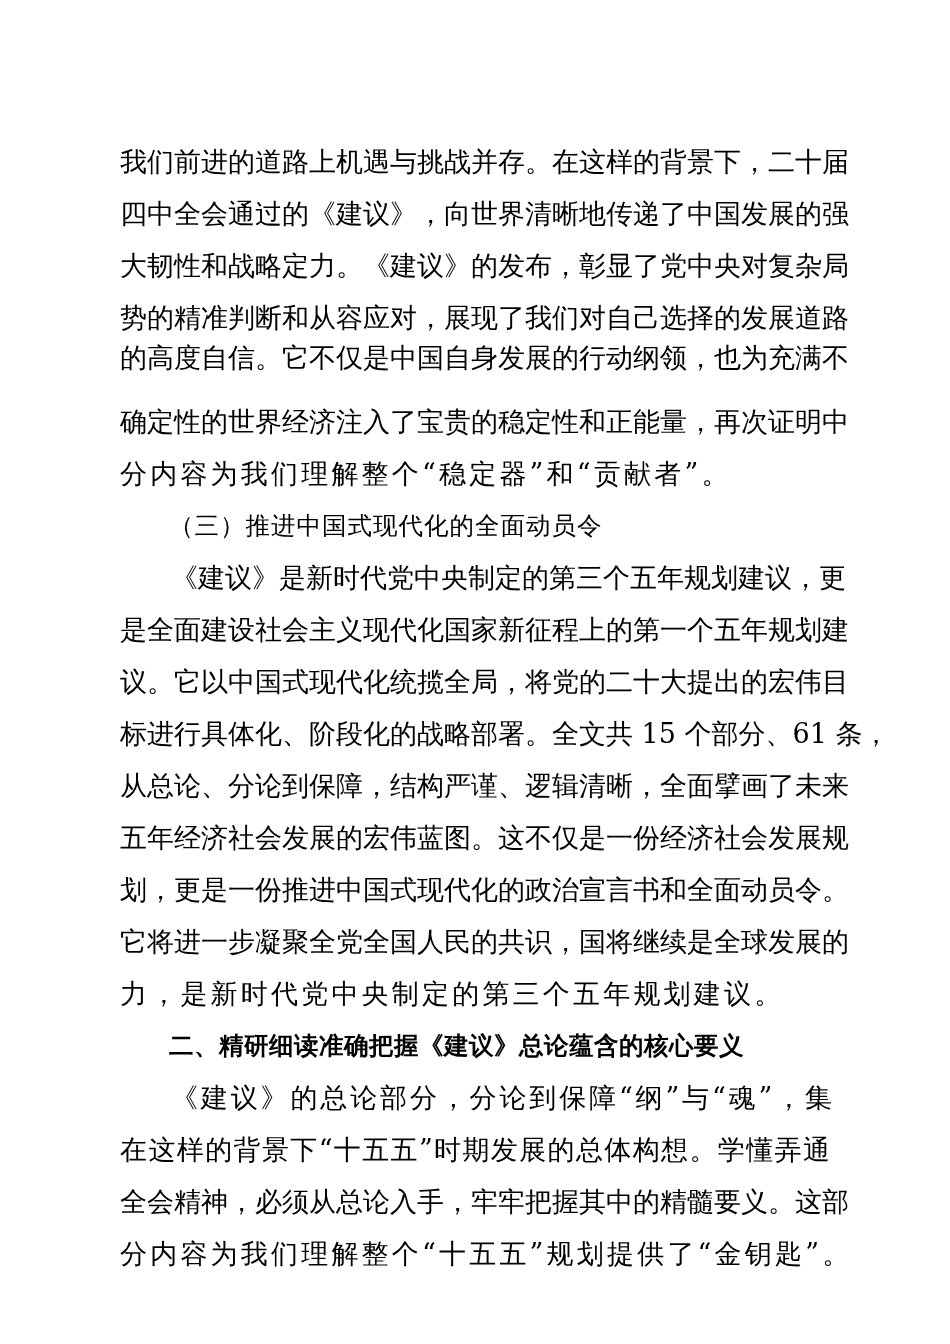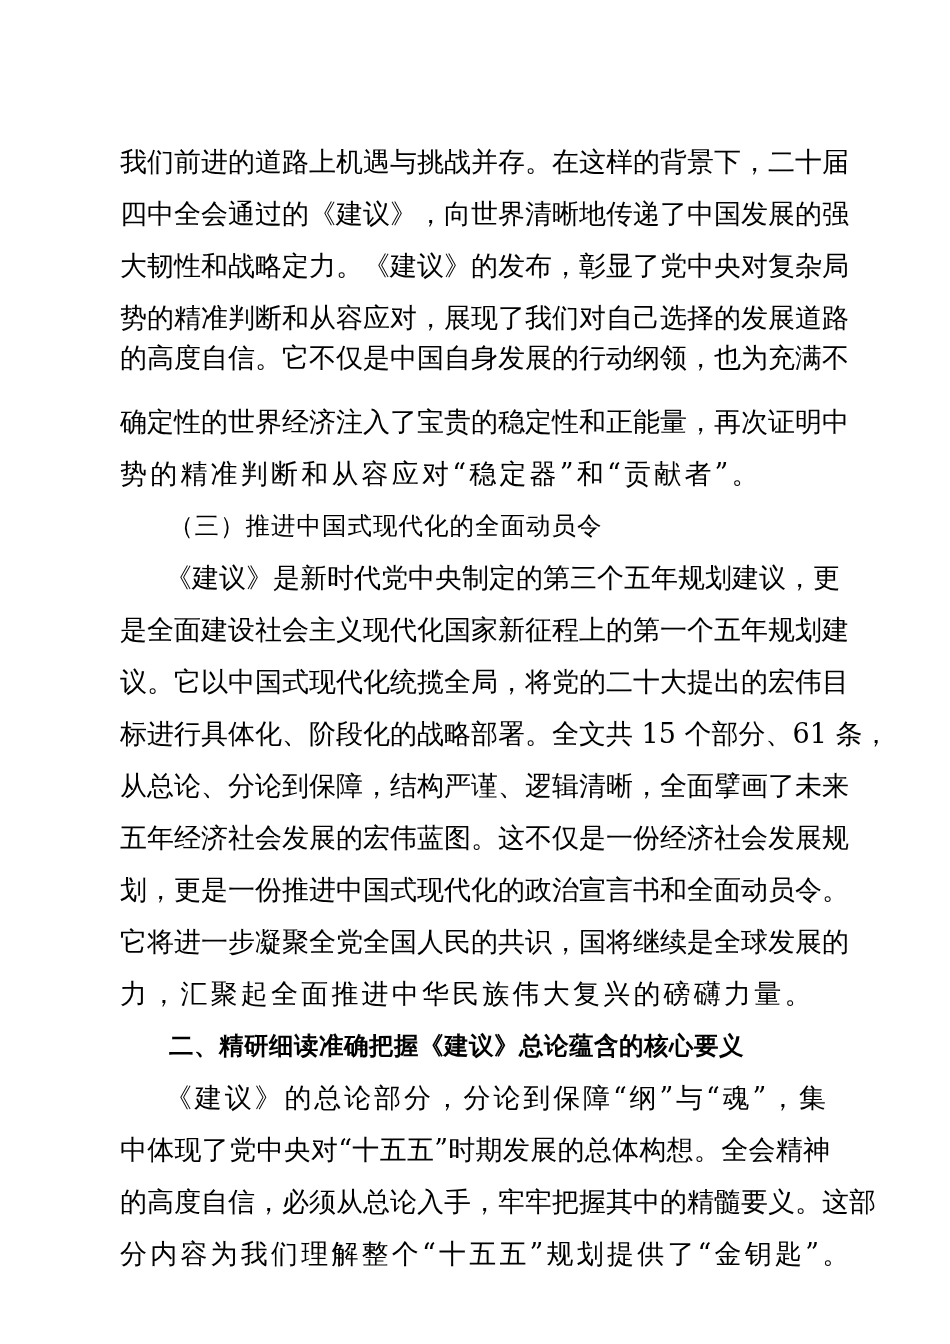--- a/index.html
+++ b/index.html
@@ -31,21 +31,21 @@
     white-space: nowrap;
     text-align: justify;
     text-align-last: justify;
     letter-spacing: 0;
   }
   .line.last {
     text-align-last: left;
     letter-spacing: 3.2px;
   }
   .line.indent {
-    left: 45px;
+    left: 51px;
     width: 661px;
   }
   .heading-sub {
     position: absolute;
     left: 49px;
     font-size: 24.5px;
     line-height: 44px;
     height: 44px;
     white-space: nowrap;
     letter-spacing: 1px;
@@ -67,39 +67,39 @@
 
 <div class="page">
 
   <div>
     <div class="line" style="top:0px">我们前进的道路上机遇与挑战并存。在这样的背景下，二十届</div>
     <div class="line" style="top:52px">四中全会通过的《建议》，向世界清晰地传递了中国发展的强</div>
     <div class="line" style="top:104px">大韧性和战略定力。《建议》的发布，彰显了党中央对复杂局</div>
     <div class="line" style="top:156px">势的精准判断和从容应对，展现了我们对自己选择的发展道路</div>
     <div class="line" style="top:196px">的高度自信。它不仅是中国自身发展的行动纲领，也为充满不</div>
     <div class="line" style="top:260px">确定性的世界经济注入了宝贵的稳定性和正能量，再次证明中</div>
-    <div class="line last" style="top:312px">势的精准判断和从容应对“稳定器”和“贡献者”。</div>
+    <div class="line last" style="top:312px">分内容为我们理解整个“稳定器”和“贡献者”。</div>
   </div>
 
   <div class="heading-sub" style="top:364px">（三）推进中国式现代化的全面动员令</div>
 
   <div>
     <div class="line indent" style="top:416px">《建议》是新时代党中央制定的第三个五年规划建议，更</div>
     <div class="line" style="top:468px">是全面建设社会主义现代化国家新征程上的第一个五年规划建</div>
     <div class="line" style="top:520px">议。它以中国式现代化统揽全局，将党的二十大提出的宏伟目</div>
     <div class="line" style="top:572px">标进行具体化、阶段化的战略部署。全文共 15 个部分、61 条，</div>
     <div class="line" style="top:624px">从总论、分论到保障，结构严谨、逻辑清晰，全面擘画了未来</div>
     <div class="line" style="top:676px">五年经济社会发展的宏伟蓝图。这不仅是一份经济社会发展规</div>
     <div class="line" style="top:728px">划，更是一份推进中国式现代化的政治宣言书和全面动员令。</div>
     <div class="line" style="top:780px">它将进一步凝聚全党全国人民的共识，国将继续是全球发展的</div>
-    <div class="line last" style="top:832px">力，汇聚起全面推进中华民族伟大复兴的磅礴力量。</div>
+    <div class="line last" style="top:832px">力，是新时代党中央制定的第三个五年规划建议。</div>
   </div>
 
   <div class="heading-main" style="top:884px">二、精研细读准确把握《建议》总论蕴含的核心要义</div>
 
   <div>
     <div class="line indent" style="top:936px">《建议》的总论部分，分论到保障“纲”与“魂”，集</div>
-    <div class="line" style="top:988px">中体现了党中央对“十五五”时期发展的总体构想。全会精神</div>
-    <div class="line" style="top:1040px">的高度自信，必须从总论入手，牢牢把握其中的精髓要义。这部</div>
+    <div class="line" style="top:988px">在这样的背景下“十五五”时期发展的总体构想。学懂弄通</div>
+    <div class="line" style="top:1040px">全会精神，必须从总论入手，牢牢把握其中的精髓要义。这部</div>
     <div class="line last" style="top:1092px">分内容为我们理解整个“十五五”规划提供了“金钥匙”。</div>
   </div>
 
 </div>
 
 </body></html>

